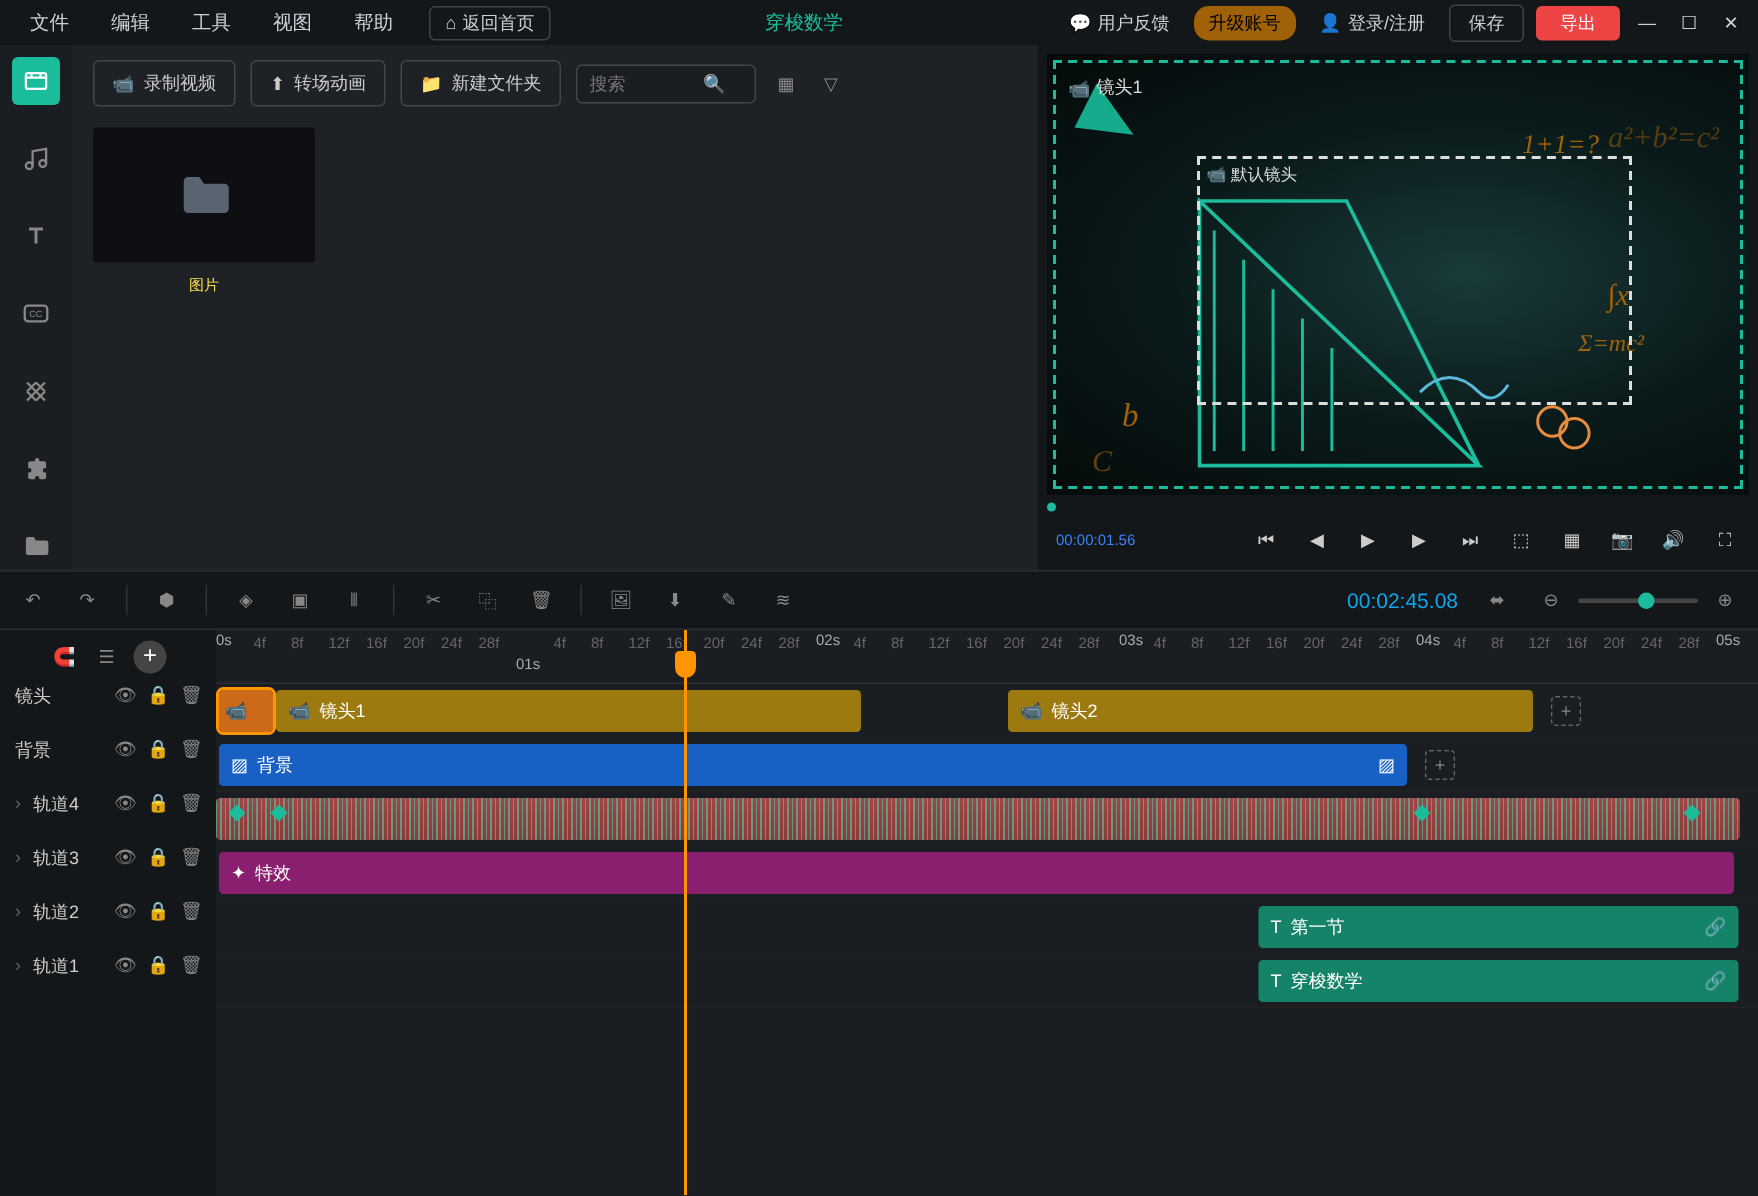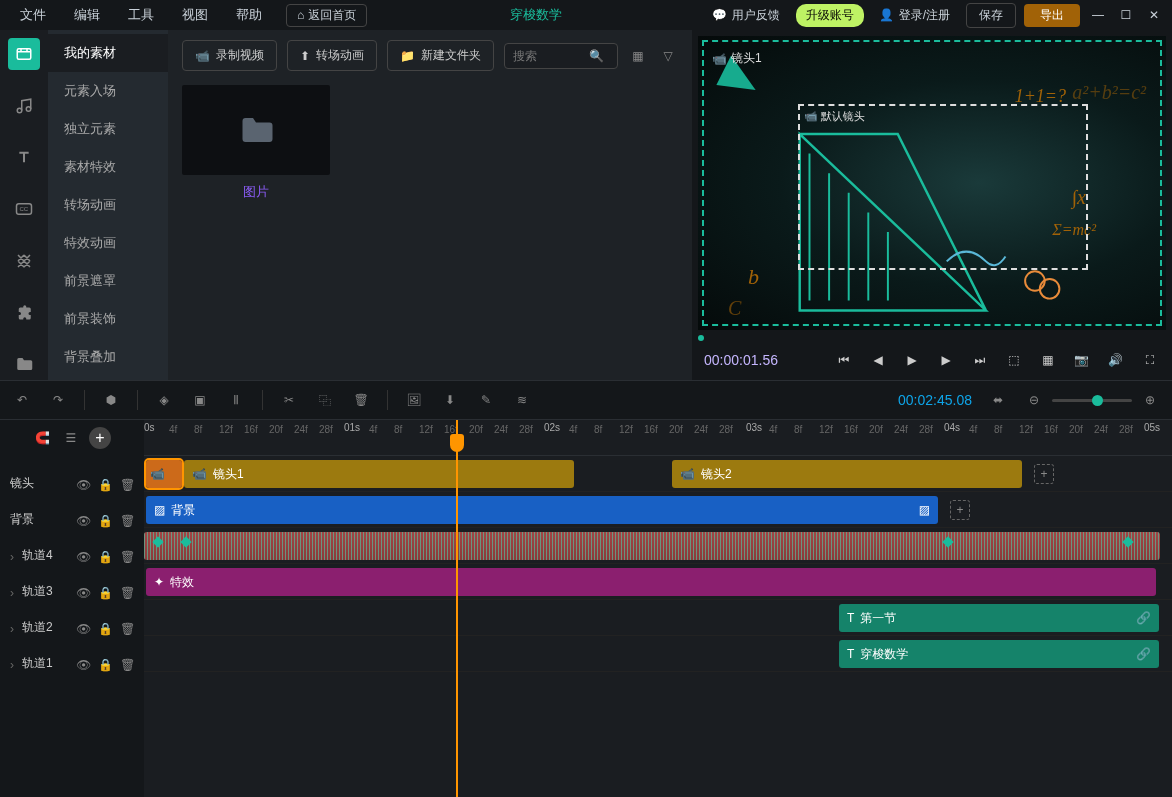--- a/index.html
+++ b/index.html
@@ -3,65 +3,65 @@
 <meta charset="utf-8">
 <style>
 *{margin:0;padding:0;box-sizing:border-box;font-family:"Microsoft YaHei",sans-serif;-webkit-font-smoothing:antialiased}
 body{background:#1a1d21;color:#c9d1d9;width:1172px;height:797px;overflow:hidden;font-size:12px;display:flex;flex-direction:column}
 .top-menu{height:30px;background:#14171a;display:flex;align-items:center;padding:0 8px;gap:4px}
 .top-menu .menu-item{padding:4px 12px;color:#c9d1d9;cursor:pointer;font-size:13px}
 .top-menu .home-btn{border:1px solid #444;border-radius:4px;padding:2px 10px;display:flex;align-items:center;gap:4px;margin-left:8px}
 .top-menu .title{flex:1;text-align:center;color:#1abc9c;font-size:13px}
 .top-menu .right-area{display:flex;align-items:center;gap:8px}
 .top-menu .feedback{display:flex;align-items:center;gap:4px;color:#c9d1d9;padding:4px 8px}
-.top-menu .upgrade{background:#bef264;color:#000;padding:3px 10px;border-radius:10px;font-size:12px;font-weight:500}
+.top-menu .upgrade{background:#a16207;color:#000;padding:3px 10px;border-radius:10px;font-size:12px;font-weight:500}
 .top-menu .login{display:flex;align-items:center;gap:4px;padding:4px 8px}
 .top-menu .save{border:1px solid #444;border-radius:4px;padding:3px 12px}
-.top-menu .export{background:#a16207;color:#fff;padding:3px 16px;border-radius:4px;font-weight:500}
+.top-menu .export{background:#ef4444;color:#fff;padding:3px 16px;border-radius:4px;font-weight:500}
 .top-menu .win-btn{width:20px;text-align:center;padding:4px}
 .upper{display:flex;height:350px;background:#1e2226}
 .far-left{width:48px;background:#1a1d21;display:flex;flex-direction:column;align-items:center;padding-top:8px;gap:20px}
 .far-left .ic{width:32px;height:32px;display:flex;align-items:center;justify-content:center;border-radius:4px;color:#888}
 .far-left .ic.active{background:#1abc9c;color:#fff}
 .sidebar{width:120px;background:#242a30;padding:4px 0}
 .sidebar .sb-item{padding:10px 16px;font-size:13px;color:#aaa;cursor:pointer}
 .sidebar .sb-item.active{background:#1a1d21;color:#fff}
 .media-area{flex:1;background:#1e2226;padding:10px 14px;display:flex;flex-direction:column}
 .media-toolbar{display:flex;gap:10px;align-items:center;margin-bottom:14px}
 .media-btn{border:1px solid #444;border-radius:4px;padding:6px 12px;display:flex;align-items:center;gap:6px;color:#ccc;font-size:12px;cursor:pointer}
 .search-box{flex:1;max-width:120px;border:1px solid #444;border-radius:4px;padding:5px 8px;display:flex;align-items:center;gap:6px;background:#1a1d21}
 .search-box input{background:none;border:none;color:#ccc;outline:none;width:70px;font-size:12px}
 .tb-icon{width:20px;height:20px;display:flex;align-items:center;justify-content:center;color:#888;cursor:pointer}
 .all-label{color:#1abc9c;font-size:13px;margin-bottom:12px}
 .thumb-grid{display:flex;gap:12px}
 .thumb{width:148px;text-align:center}
 .thumb-img{width:148px;height:90px;background:#0d0f12;border-radius:2px;display:flex;align-items:center;justify-content:center}
-.thumb-label{margin-top:8px;font-size:13px;color:#8b5cf6}
+.thumb-label{margin-top:8px;font-size:10px;color:#fde047}
 .preview-panel{width:480px;background:#14171a;display:flex;flex-direction:column;position:relative}
 .preview-canvas{flex:1;background:#0a0c0f;margin:6px;position:relative;overflow:hidden}
 .preview-bg{position:absolute;inset:0;background:radial-gradient(ellipse at 60% 50%,#1a3a3a 0%,#0a1a1a 50%,#050a0a 100%)}
 .preview-overlay{position:absolute;inset:4px;border:2px dashed #1abc9c}
 .preview-inner-box{position:absolute;left:100px;top:68px;width:290px;height:166px;border:2px dashed #ddd}
 .preview-label{position:absolute;top:14px;left:14px;color:#ddd;font-size:12px;display:flex;align-items:center;gap:4px}
 .preview-inner-label{position:absolute;top:3px;left:4px;color:#ddd;font-size:11px;display:flex;align-items:center;gap:3px}
 .preview-controls{height:40px;display:flex;align-items:center;padding:0 12px;gap:14px}
-.preview-time{font-size:14px;color:#c4b5fd;flex:1}
+.preview-time{font-size:10px;color:#3b82f6;flex:1}
 .pc-btn{width:20px;height:20px;display:flex;align-items:center;justify-content:center;color:#ccc;cursor:pointer}
 .timeline-toolbar{height:40px;background:#14171a;border-top:1px solid #2a2e33;border-bottom:1px solid #2a2e33;display:flex;align-items:center;padding:0 12px;gap:16px}
 .tt-icon{width:20px;height:20px;display:flex;align-items:center;justify-content:center;color:#888;cursor:pointer}
 .tt-sep{width:1px;height:20px;background:#333}
 .tt-time{margin-left:auto;font-size:14px;color:#0ea5e9}
 .tt-zoom{display:flex;align-items:center;gap:8px}
 .zoom-slider{width:80px;height:3px;background:#444;position:relative;border-radius:2px}
 .zoom-handle{position:absolute;top:-4px;left:40px;width:11px;height:11px;background:#1abc9c;border-radius:50%}
 .timeline{flex:1;background:#1a1d21;display:flex;overflow:hidden}
 .tl-left{width:144px;background:#14171a;display:flex;flex-direction:column}
 .tl-top-left{height:36px;display:flex;align-items:center;justify-content:center;gap:8px;padding:0 8px}
 .tl-add{width:22px;height:22px;background:#444;border-radius:50%;display:flex;align-items:center;justify-content:center;color:#fff;font-size:16px}
-.tl-track-head{height:36px;display:flex;align-items:flex-end;padding:0 10px;gap:8px;font-size:12px;color:#ccc}
+.tl-track-head{height:36px;display:flex;align-items:flex-start;padding:0 10px;gap:8px;font-size:12px;color:#ccc}
 .tl-track-head .label{flex:1}
 .tl-head-ic{width:14px;height:14px;color:#888}
 .tl-right{flex:1;position:relative;overflow:hidden}
 .ruler{height:36px;background:#1a1d21;position:relative;border-bottom:1px solid #2a2e33}
 .ruler-tick{position:absolute;top:4px;font-size:10px;color:#666}
 .ruler-sec{position:absolute;top:2px;font-size:10px;color:#aaa}
 .playhead{position:absolute;top:0;bottom:0;width:2px;background:#ff9500;z-index:10;left:312px}
 .playhead-head{position:absolute;top:14px;left:-6px;width:14px;height:18px;background:#ff9500;border-radius:3px 3px 7px 7px}
 .track-row{height:36px;position:relative;border-bottom:1px solid #222}
 .clip{position:absolute;top:4px;height:28px;border-radius:3px;display:flex;align-items:center;padding:0 8px;gap:6px;font-size:12px;color:#fff;overflow:hidden}
@@ -147,32 +147,20 @@
           <path d="M13 3a2 2 0 00-2 2v1H7a2 2 0 00-2 2v4h1a2 2 0 010 4H5v4a2 2 0 002 2h4v-1a2 2 0 014 0v1h4a2 2 0 002-2v-4h-1a2 2 0 010-4h1V8a2 2 0 00-2-2h-4V5a2 2 0 00-2-2z"></path>
         </svg>
       </div>
     <div class="ic">
         <svg width="18" height="16" viewBox="0 0 24 20" fill="currentColor">
           <path d="M3 4a2 2 0 012-2h5l2 3h9a2 2 0 012 2v9a2 2 0 01-2 2H5a2 2 0 01-2-2z"></path>
         </svg>
       </div>
   </div>
 
-  <div class="sidebar">
-    <div class="sb-item active">我的素材</div>
-    <div class="sb-item">元素入场</div>
-    <div class="sb-item">独立元素</div>
-    <div class="sb-item">素材特效</div>
-    <div class="sb-item">转场动画</div>
-    <div class="sb-item">特效动画</div>
-    <div class="sb-item">前景遮罩</div>
-    <div class="sb-item">前景装饰</div>
-    <div class="sb-item">背景叠加</div>
-    <div class="sb-item">进场驻留</div>
-  </div>
 
   <div class="media-area">
     <div class="media-toolbar">
       <div class="media-btn">
         <span>📹</span>
         <span>录制视频</span>
       </div>
       <div class="media-btn">
         <span>⬆</span>
         <span>转场动画</span>
@@ -330,21 +318,21 @@
   <div class="tl-right">
     <div class="ruler" id="ruler">
         <div class="ruler-sec" style="left: 0px;">0s</div>
         <div class="ruler-tick" style="left: 25px;">4f</div>
         <div class="ruler-tick" style="left: 50px;">8f</div>
         <div class="ruler-tick" style="left: 75px;">12f</div>
         <div class="ruler-tick" style="left: 100px;">16f</div>
         <div class="ruler-tick" style="left: 125px;">20f</div>
         <div class="ruler-tick" style="left: 150px;">24f</div>
         <div class="ruler-tick" style="left: 175px;">28f</div>
-        <div class="ruler-sec" style="left: 200px;">01s</div>
+        <div class="ruler-sec" style="left: 200px; margin-top: 16px;">01s</div>
         <div class="ruler-tick" style="left: 225px;">4f</div>
         <div class="ruler-tick" style="left: 250px;">8f</div>
         <div class="ruler-tick" style="left: 275px;">12f</div>
         <div class="ruler-tick" style="left: 300px;">16f</div>
         <div class="ruler-tick" style="left: 325px;">20f</div>
         <div class="ruler-tick" style="left: 350px;">24f</div>
         <div class="ruler-tick" style="left: 375px;">28f</div>
         <div class="ruler-sec" style="left: 400px;">02s</div>
         <div class="ruler-tick" style="left: 425px;">4f</div>
         <div class="ruler-tick" style="left: 450px;">8f</div>

